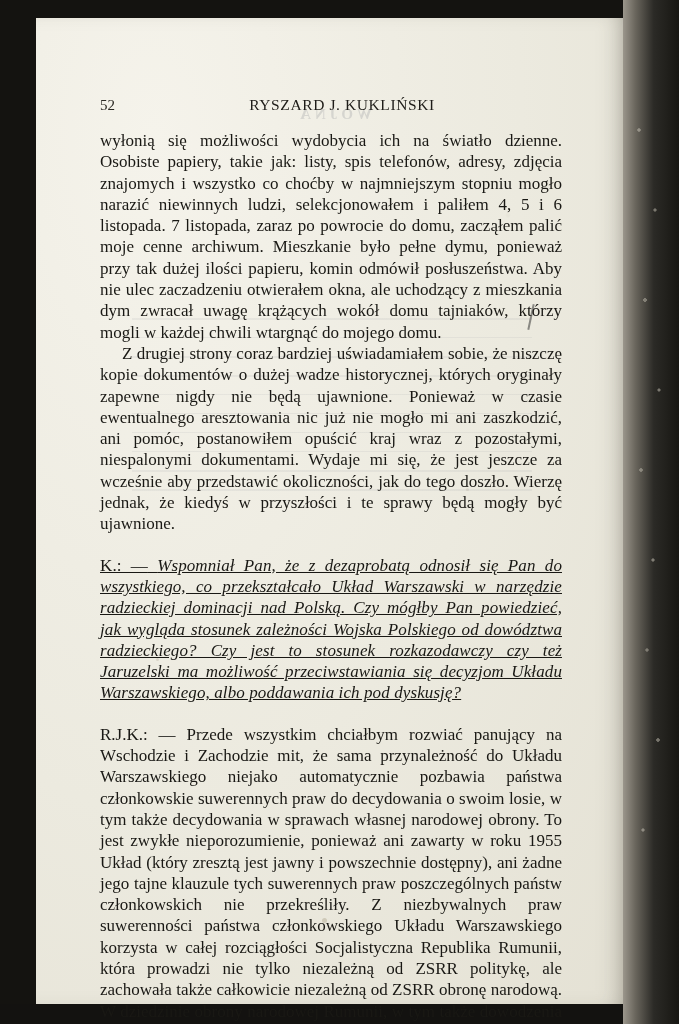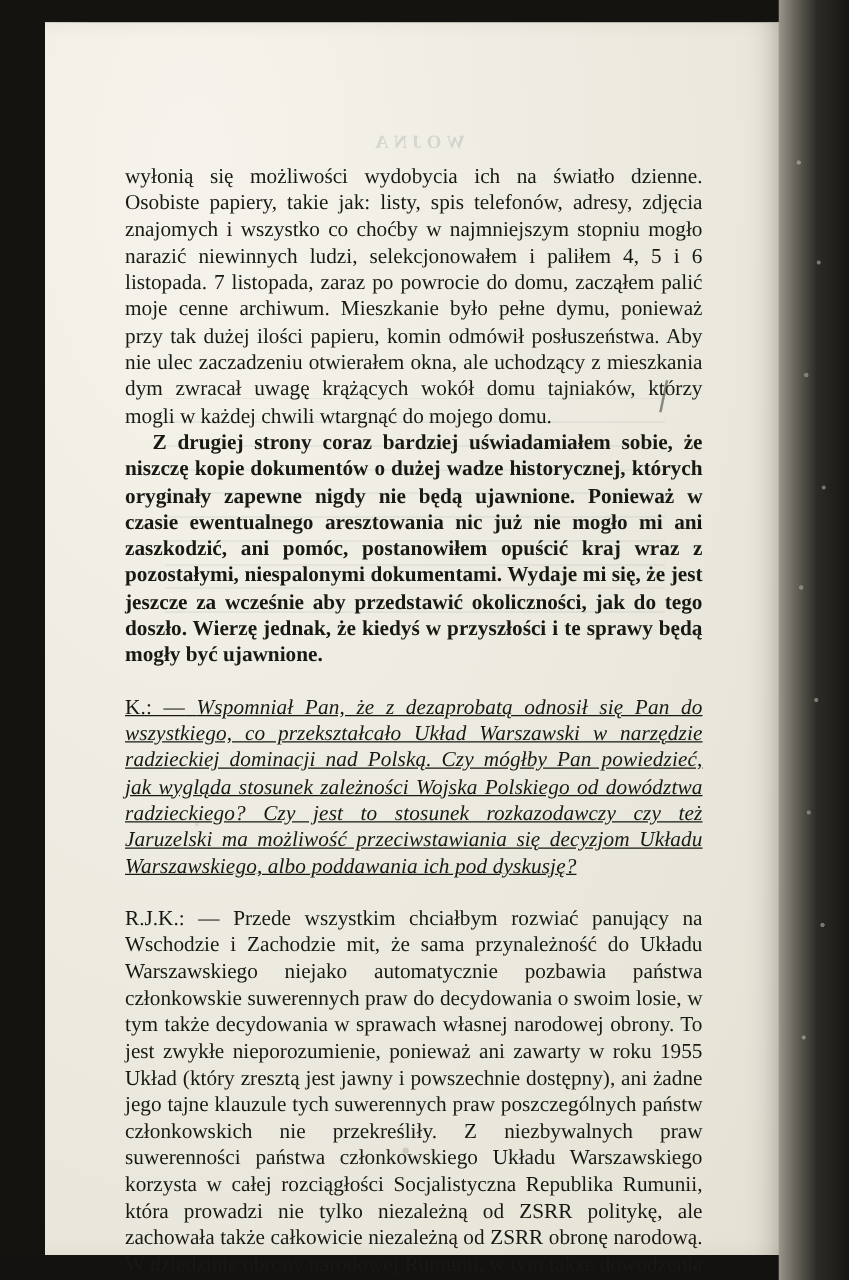--- a/index.html
+++ b/index.html
@@ -146,21 +146,20 @@
     font-size: 17px;
     line-height: 21.3px;
     text-align: justify;
     text-justify: inter-word;
   }
   .body-col p {
     margin: 0;
   }
   .para-indent {
     text-indent: 22px;
-    font-weight: bold;
   }
   .gap-md { height: 20px; }
   .block-italic {
     font-style: italic;
     letter-spacing: .1px;
     text-decoration: underline;
   }
   .speaker {
     font-style: normal;
   }
@@ -184,20 +183,24 @@
   <div class="page">
     <div class="page-grain"></div>
 
     <div class="spot" style="left:286px; top:900px; width:5px; height:5px;"></div>
     <div class="spot" style="left:120px; top:640px; width:3px; height:3px; opacity:.35;"></div>
     <div class="spot" style="left:430px; top:470px; width:3px; height:3px; opacity:.3;"></div>
 
     <div class="bleed">WOJNA</div>
     <div class="bleed2"></div>
 
+    <div class="header">
+      <div class="folio">52</div>
+      <div class="running-title">RYSZARD J. KUKLIŃSKI</div>
+    </div>
 
     <div class="body-col">
 
       <p>wyłonią się możliwości wydobycia ich na światło dzienne. Osobiste papiery, takie jak: listy, spis telefonów, adresy, zdjęcia znajomych i wszystko co choćby w najmniejszym stopniu mogło narazić niewinnych ludzi, selekcjonowałem i paliłem 4, 5 i 6 listopada. 7 listopada, zaraz po powrocie do domu, zacząłem palić moje cenne archiwum. Mieszkanie było pełne dymu, ponieważ przy tak dużej ilości papieru, komin odmówił posłuszeństwa. Aby nie ulec zaczadzeniu otwierałem okna, ale uchodzący z mieszkania dym zwracał uwagę krążących wokół domu tajniaków, którzy mogli w każdej chwili wtargnąć do mojego domu.</p>
 
       <p class="para-indent">Z drugiej strony coraz bardziej uświadamiałem sobie, że niszczę kopie dokumentów o dużej wadze historycznej, których oryginały zapewne nigdy nie będą ujawnione. Ponieważ w czasie ewentualnego aresztowania nic już nie mogło mi ani zaszkodzić, ani pomóc, postanowiłem opuścić kraj wraz z pozostałymi, niespalonymi dokumentami. Wydaje mi się, że jest jeszcze za wcześnie aby przedstawić okoliczności, jak do tego doszło. Wierzę jednak, że kiedyś w przyszłości i te sprawy będą mogły być ujawnione.</p>
 
       <div class="gap-md"></div>
 
       <p class="block-italic">

